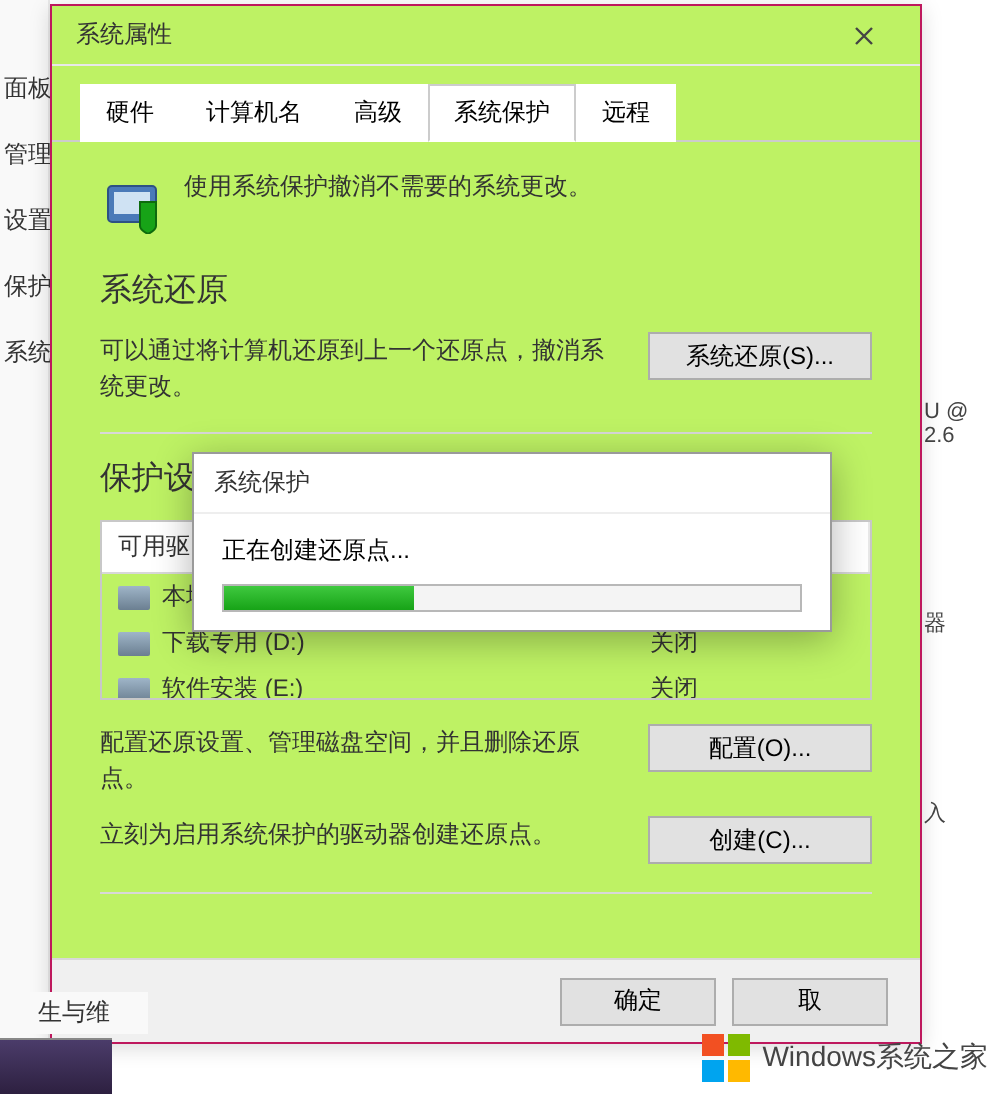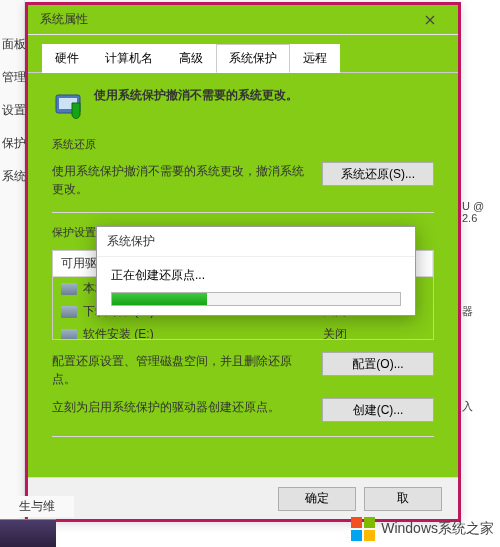--- a/index.html
+++ b/index.html
@@ -5,35 +5,35 @@
 * { margin: 0; padding: 0; box-sizing: border-box; font-family: "Microsoft YaHei", "Segoe UI", sans-serif; }
 body { width: 500px; height: 547px; overflow: hidden; background: #fff; position: relative; }
 
 .bg-sidebar { position: absolute; left: 0; top: 0; width: 25px; height: 547px; background: #f9f9f9; border-right: 1px solid #e8e8e8; }
 .bg-items { position: absolute; left: 0; top: 28px; font-size: 12px; color: #333; }
 .bg-item { padding: 8px 0 8px 2px; white-space: nowrap; }
 .bg-right { position: absolute; right: 0; top: 0; width: 40px; height: 547px; }
 .bg-right-items { font-size: 11px; color: #444; padding-top: 160px; }
 .bg-right-item { padding: 40px 2px; }
 
-.dialog { position: absolute; left: 25px; top: 2px; width: 436px; height: 520px; background: #84cc16; border: 3px solid #be185d; box-shadow: 0 2px 10px rgba(0,0,0,0.15); }
+.dialog { position: absolute; left: 25px; top: 2px; width: 436px; height: 520px; background: #bef264; border: 1px solid #be185d; box-shadow: 0 2px 10px rgba(0,0,0,0.15); }
 .titlebar { display: flex; justify-content: space-between; align-items: center; height: 30px; padding: 0 8px; border-bottom: 1px solid #e8e8e8; }
 .title { font-size: 12px; color: #333; padding-left: 4px; }
 .close-btn { width: 40px; height: 28px; display: flex; align-items: center; justify-content: center; color: #666; font-size: 14px; cursor: pointer; }
 
 .tabs { display: flex; padding: 8px 14px 0; border-bottom: 1px solid #ccc; font-size: 12px; gap: 0; }
 .tab { padding: 5px 12px; border: 1px solid transparent; border-bottom: none; cursor: pointer; background: #fff; position: relative; top: 1px; }
 .tab.active { border-color: #ccc; border-bottom: 1px solid #fff; background: #fff; }
 
 .content { padding: 14px 24px 6px; font-size: 12px; color: #333; }
-.intro { display: flex; gap: 10px; align-items: flex-start; margin-bottom: 18px; font-weight: bold; }
+.intro { display: flex; gap: 10px; align-items: flex-start; margin-bottom: 18px; }
 .shield-icon { width: 32px; height: 32px; flex-shrink: 0; }
 
 .section { margin-bottom: 14px; }
-.section-title { margin-bottom: 10px; font-size: 11px; }
+.section-title { margin-bottom: 10px; font-size: 16px; }
 .section-row { display: flex; justify-content: space-between; align-items: flex-start; gap: 14px; margin-bottom: 10px; }
 .section-text { flex: 1; line-height: 1.5; }
 
 .win-btn { min-width: 112px; height: 24px; font-size: 12px; background: #e1e1e1; border: 1px solid #adadad; cursor: pointer; padding: 0 4px; }
 
 .hr { border: none; border-top: 1px solid #d8d8d8; margin: 6px 0 12px; }
 
 .drive-list { border: 1px solid #c8c8c8; height: 90px; overflow-y: scroll; margin-bottom: 12px; }
 .drive-header { display: flex; font-size: 12px; border-bottom: 1px solid #d8d8d8; background: #fff; }
 .drive-header > div { padding: 4px 8px; border-right: 1px solid #e8e8e8; }
@@ -108,21 +108,21 @@
         <rect x="4" y="8" width="24" height="18" rx="2" fill="#4a7ab8" stroke="#2d5184"></rect>
         <rect x="7" y="11" width="18" height="11" fill="#cfe2f3"></rect>
         <path d="M20 16 L28 16 L28 28 C28 30 24 32 24 32 C24 32 20 30 20 28 Z" fill="#17a317" stroke="#0d6b0d"></path>
       </svg>
       <div>使用系统保护撤消不需要的系统更改。</div>
     </div>
 
     <div class="section">
       <div class="section-title">系统还原</div>
       <div class="section-row">
-        <div class="section-text">使用系统保护撤消不需要的系统更改，撤消系统更改。</div>
+        <div class="section-text">可以通过将计算机还原到上一个还原点，撤消系统更改。</div>
         <button class="win-btn">系统还原(S)...</button>
       </div>
     </div>
 
     <hr class="hr">
 
     <div class="section">
       <div class="section-title">保护设置</div>
 
       <div class="drive-list">

